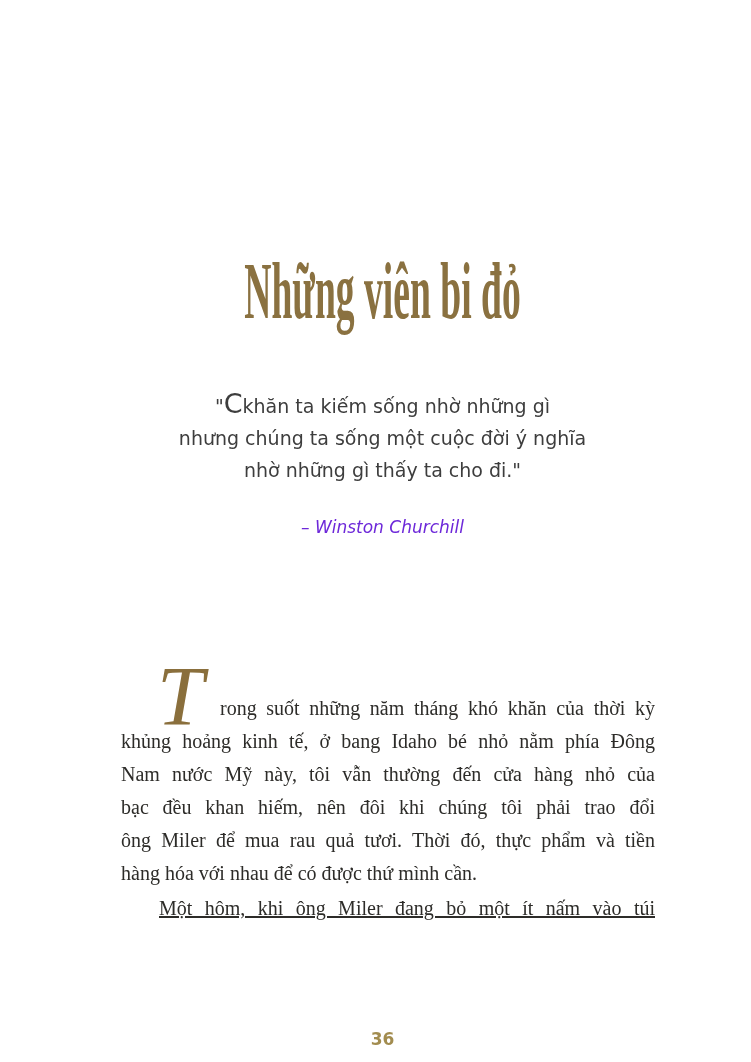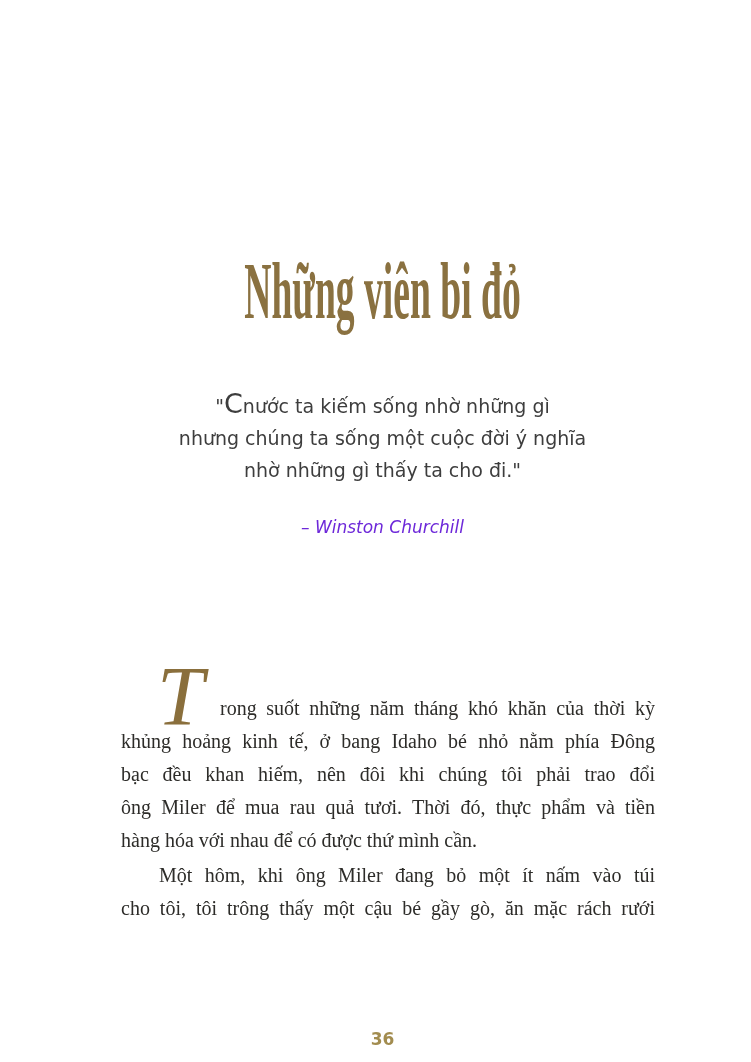--- a/index.html
+++ b/index.html
@@ -66,21 +66,21 @@
   .body-line {
     height:33px;
     line-height:33px;
     text-align:justify;
     text-align-last:justify;
     white-space:normal;
   }
   .body-line.para-end { text-align-last:left; }
   .body-line.dropcap-line { padding-left:40px; }
   .body-line.indent { padding-left:38px; }
-  .para2 { margin-top:2px; }
+  .para2 { margin-top:2px;text-decoration:underline; }
 
   
   .drop-cap {
     display:inline-block;
     position:relative;
     width:59px; height:20px;
     vertical-align:baseline;
   }
   .drop-cap .glyph {
     position:absolute;
@@ -104,36 +104,36 @@
   }
 </style>
 </head>
 <body>
 
 <div class="page">
 
   <h1 class="chapter-title">Những viên bi đỏ</h1>
 
   <div class="epigraph">
-    <div class="epigraph-line"><span>"</span><span class="lead-letter">C</span><span>nước ta kiếm sống nhờ những gì</span></div>
+    <div class="epigraph-line"><span>"</span><span class="lead-letter">C</span><span>khăn ta kiếm sống nhờ những gì</span></div>
     <div class="epigraph-line">nhưng chúng ta sống một cuộc đời ý nghĩa</div>
     <div class="epigraph-line">nhờ những gì thấy ta cho đi."</div>
   </div>
 
   <div class="epigraph-attribution">– Winston Churchill</div>
 
   <div class="body-text">
     <div class="paragraph para1">
       <div class="body-line dropcap-line"><span class="drop-cap"><span class="glyph">T</span></span><span>rong suốt những năm tháng khó khăn của thời kỳ</span></div>
       <div class="body-line">khủng hoảng kinh tế, ở bang Idaho bé nhỏ nằm phía Đông</div>
+      <div class="body-line">Nam nước Mỹ này, tôi vẫn thường đến cửa hàng nhỏ của</div>
       <div class="body-line">bạc đều khan hiếm, nên đôi khi chúng tôi phải trao đổi</div>
       <div class="body-line">ông Miler để mua rau quả tươi. Thời đó, thực phẩm và tiền</div>
       <div class="body-line para-end">hàng hóa với nhau để có được thứ mình cần.</div>
     </div>
     <div class="paragraph para2">
       <div class="body-line indent">Một hôm, khi ông Miler đang bỏ một ít nấm vào túi</div>
-      <div class="body-line">cho tôi, tôi trông thấy một cậu bé gầy gò, ăn mặc rách rưới</div>
     </div>
   </div>
 
   <div class="page-number">36</div>
 
 </div>
 
 </body></html>

